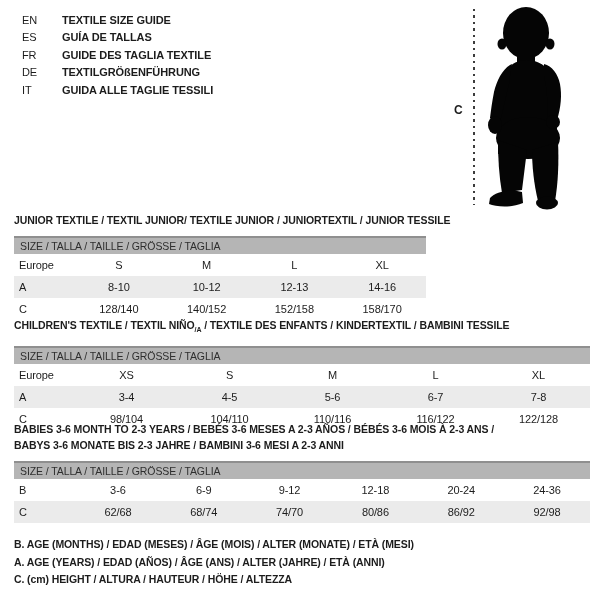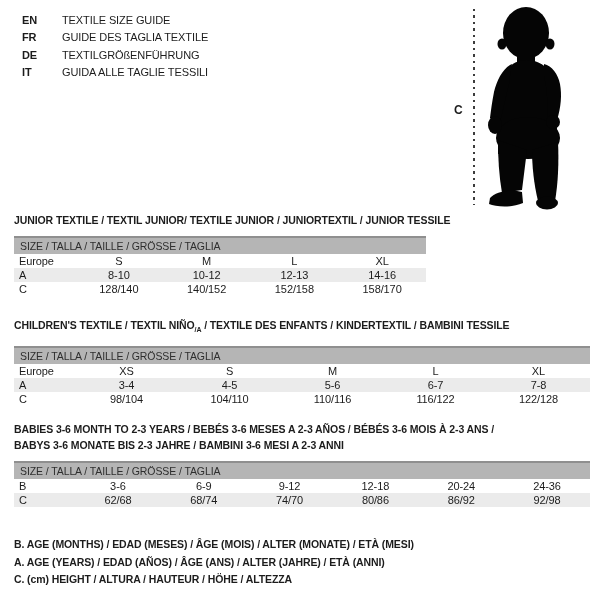--- a/index.html
+++ b/index.html
@@ -19,22 +19,22 @@
     height: 600px;
     background: #ffffff;
     font-family: "Liberation Sans", sans-serif;
     color: var(--text);
     overflow: hidden;
   }
 
   
   .lang-block { position: absolute; left: 22px; top: 11px; }
   .lang-row { display: flex; height: 17.5px; align-items: center; list-style: none; }
-  .lang-code { width: 40px; font-size: 11px; font-weight: 700; letter-spacing: -0.1px; }
-  .lang-title { font-size: 11px; font-weight: 400; letter-spacing: -0.1px; white-space: nowrap; }
+  .lang-code { width: 40px; font-size: 11px; font-weight: 400; letter-spacing: -0.1px; }
+  .lang-title { font-size: 11px; font-weight: 700; letter-spacing: -0.1px; white-space: nowrap; }
 
   
   .measure-line {
     position: absolute; left: 473px; top: 9px; width: 2px; height: 196px;
     background: repeating-linear-gradient(to bottom, var(--dotted-line) 0 2.5px, transparent 2.5px 6.5px);
   }
   .measure-label {
     position: absolute; left: 454px; top: 103px;
     font-size: 12px; font-weight: 700;
   }
@@ -54,39 +54,43 @@
     font-size: 11px; letter-spacing: -0.1px;
   }
   table.size-table thead th {
     background: var(--table-header-bg);
     border-top: 2px solid var(--table-top-border);
     height: 17px; font-weight: 400; font-size: 10.5px;
     text-align: left; padding-left: 6px;
     color: var(--table-header-text);
   }
   table.size-table tbody td {
-    height: 14px; text-align: center; padding: 0;
+    height: 22px; text-align: center; padding: 0;
     color: var(--text); font-weight: 400;
   }
   table.size-table tbody td:first-child { text-align: left; padding-left: 5px; }
   table.size-table tr.shaded { background: var(--row-shaded-bg); }
 
   
   .notes-block { position: absolute; left: 14px; top: 536px; list-style: none; }
   .note-line { font-size: 10.5px; font-weight: 700; letter-spacing: -0.1px; line-height: 17.5px; white-space: nowrap; }
 </style>
 </head>
 <body>
 
 <div id="canvas">
 
   <ul class="lang-block">
       <li class="lang-row">
         <span class="lang-code">EN</span>
         <span class="lang-title">TEXTILE SIZE GUIDE</span>
+      </li>
+      <li class="lang-row">
+        <span class="lang-code">ES</span>
+        <span class="lang-title">GUÍA DE TALLAS</span>
       </li>
       <li class="lang-row">
         <span class="lang-code">FR</span>
         <span class="lang-title">GUIDE DES TAGLIA TEXTILE</span>
       </li>
       <li class="lang-row">
         <span class="lang-code">DE</span>
         <span class="lang-title">TEXTILGRÖßENFÜHRUNG</span>
       </li>
       <li class="lang-row">

